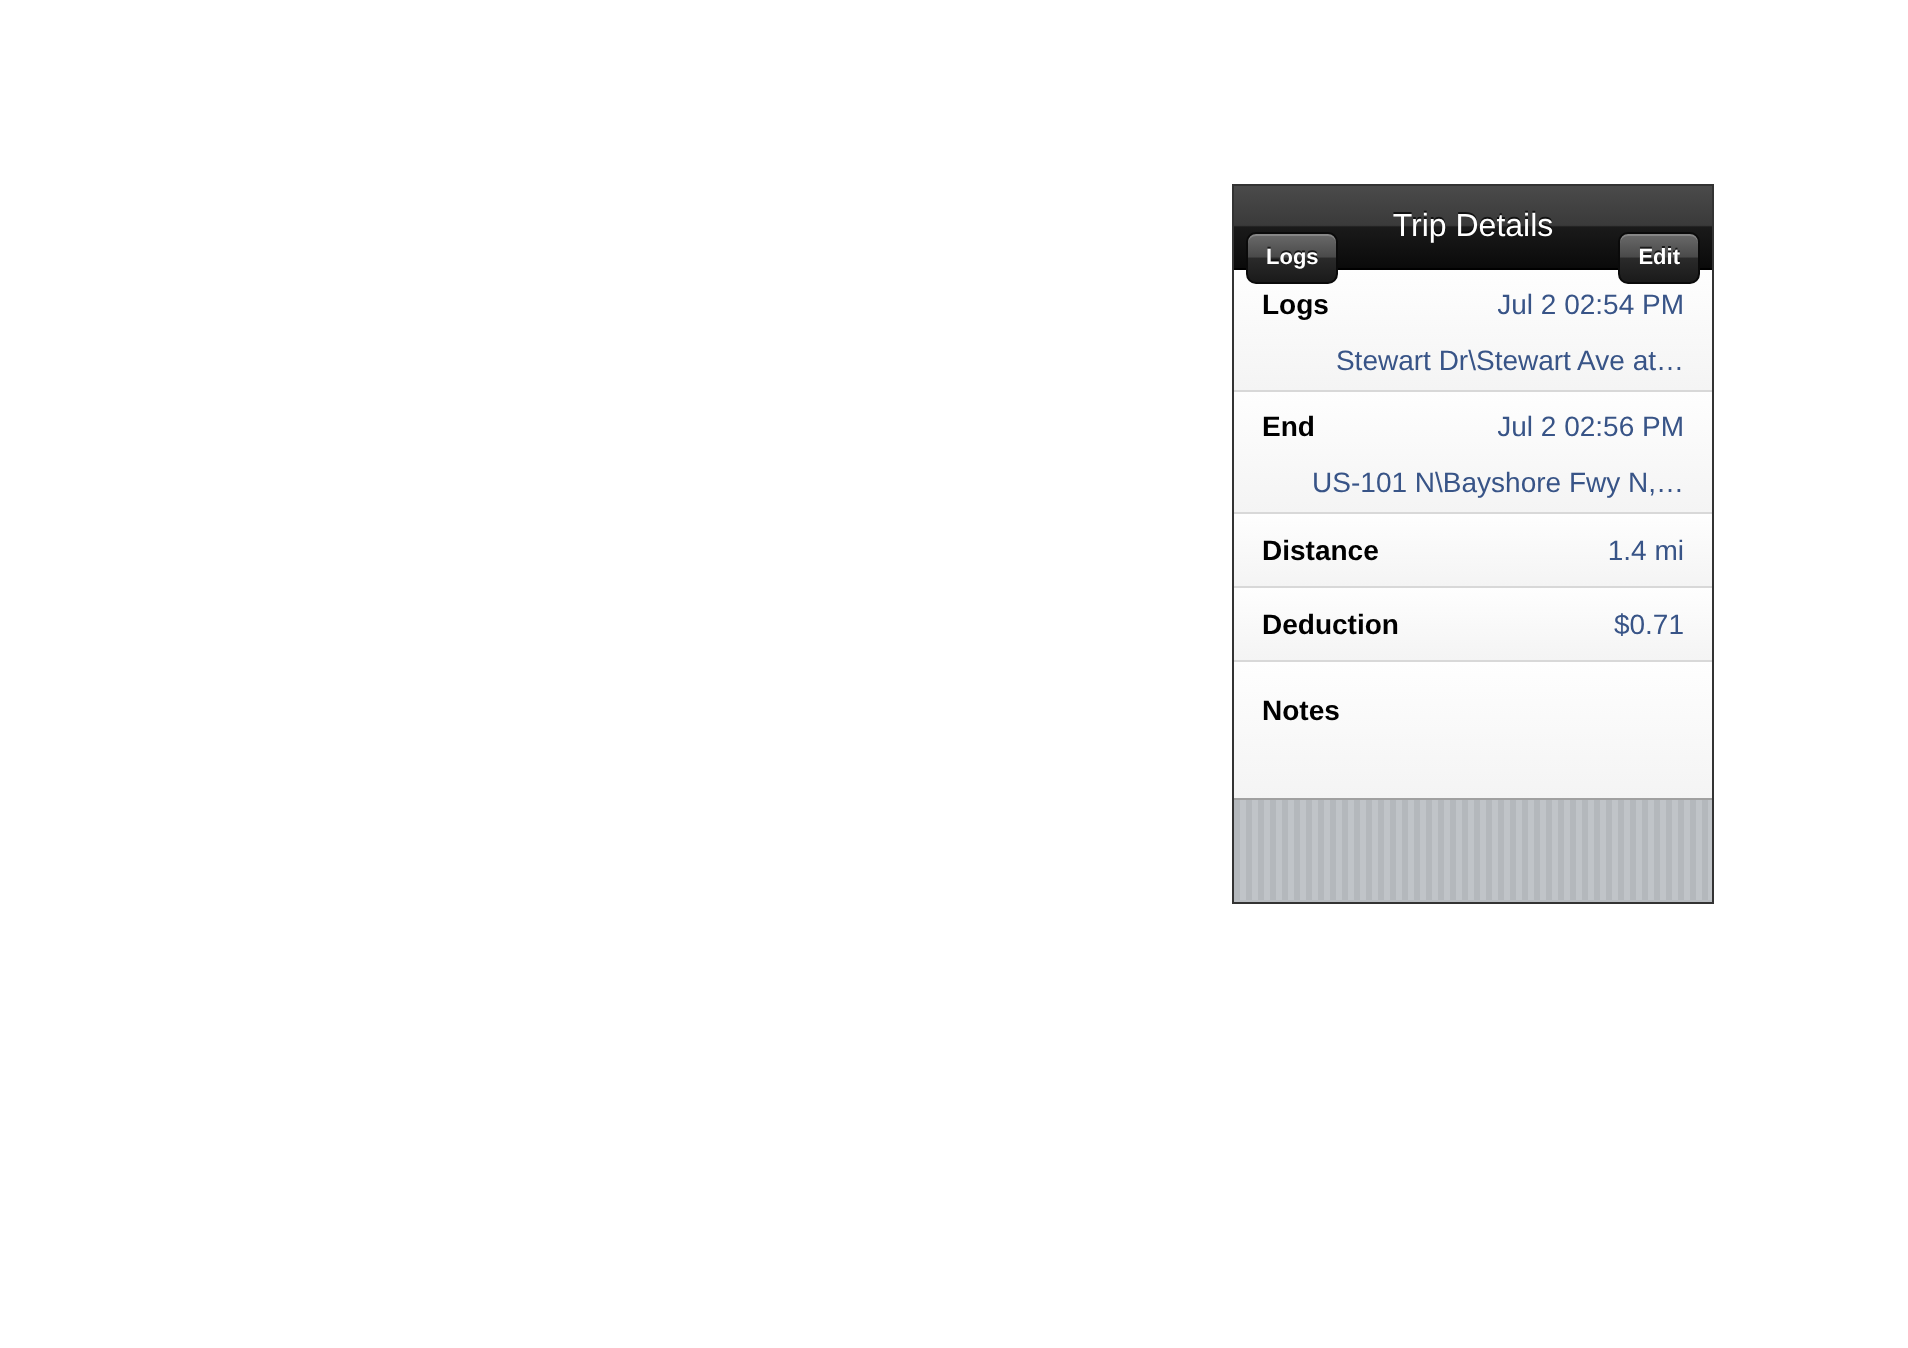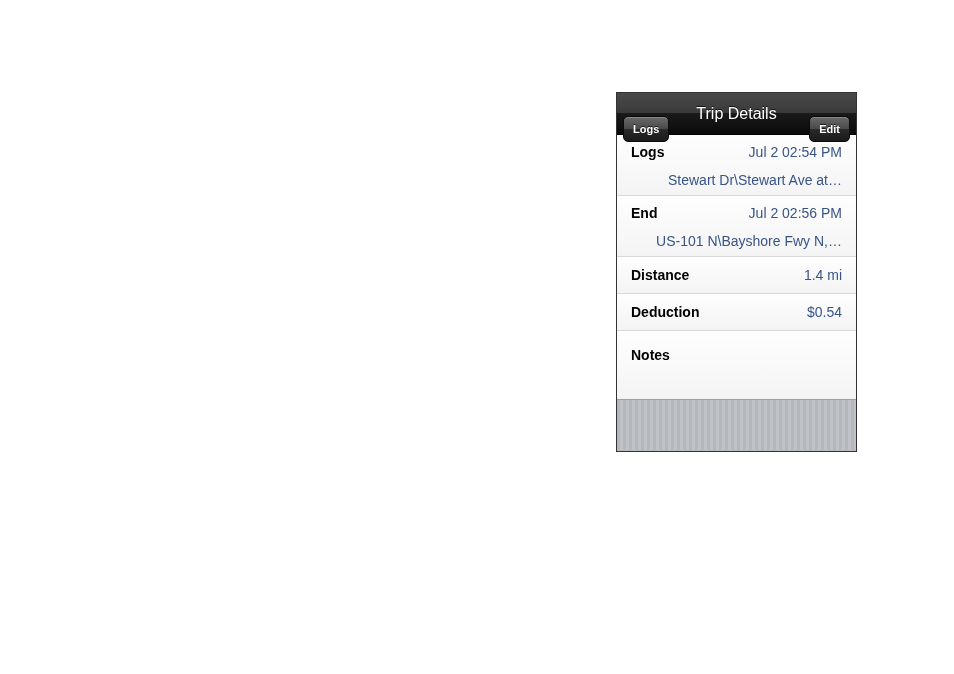--- a/index.html
+++ b/index.html
@@ -202,21 +202,21 @@
       </div>
 
       <div class="table-row single">
         <span class="row-label">Distance</span>
         <span class="row-value">1.4 mi</span>
       </div>
 
 
       <div class="table-row single">
         <span class="row-label">Deduction</span>
-        <span class="row-value">$0.54</span>
+        <span class="row-value">$0.71</span>
       </div>
 
       <div class="table-row notes-row">
         <span class="row-label">Notes</span>
         <span class="row-value"></span>
       </div>
 
     </div>
 
     <div class="pinstripe"></div>

